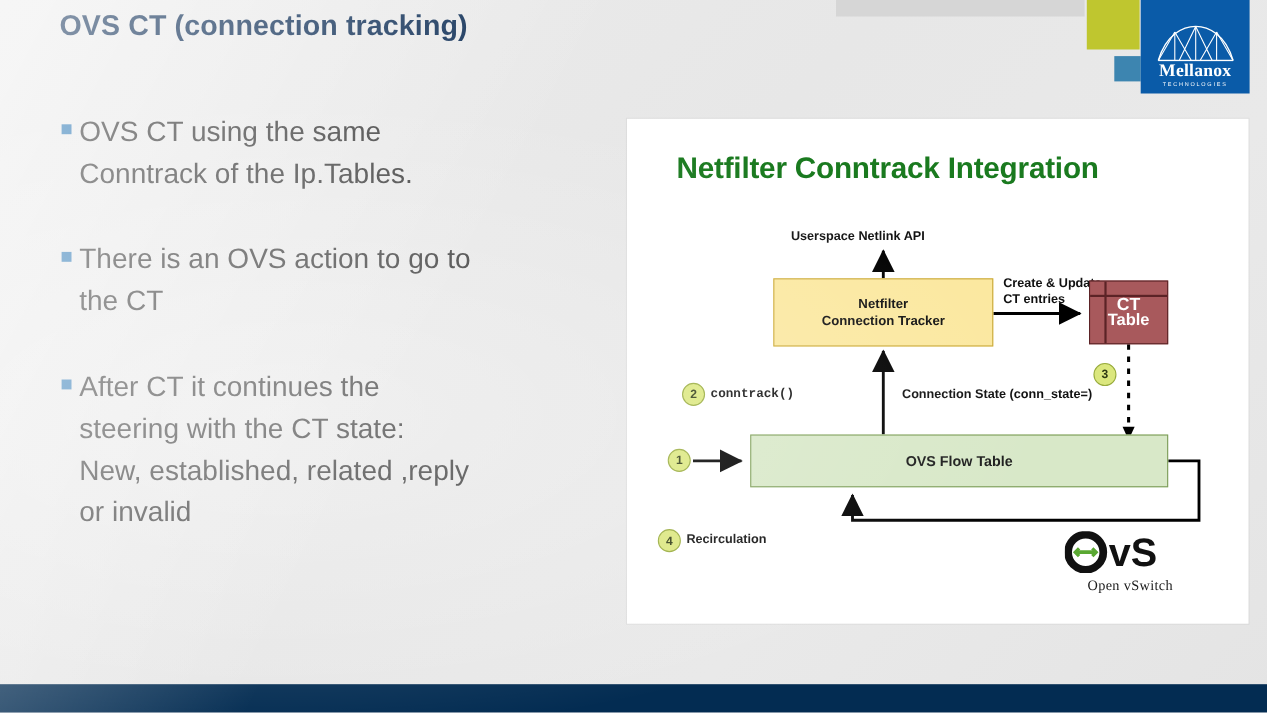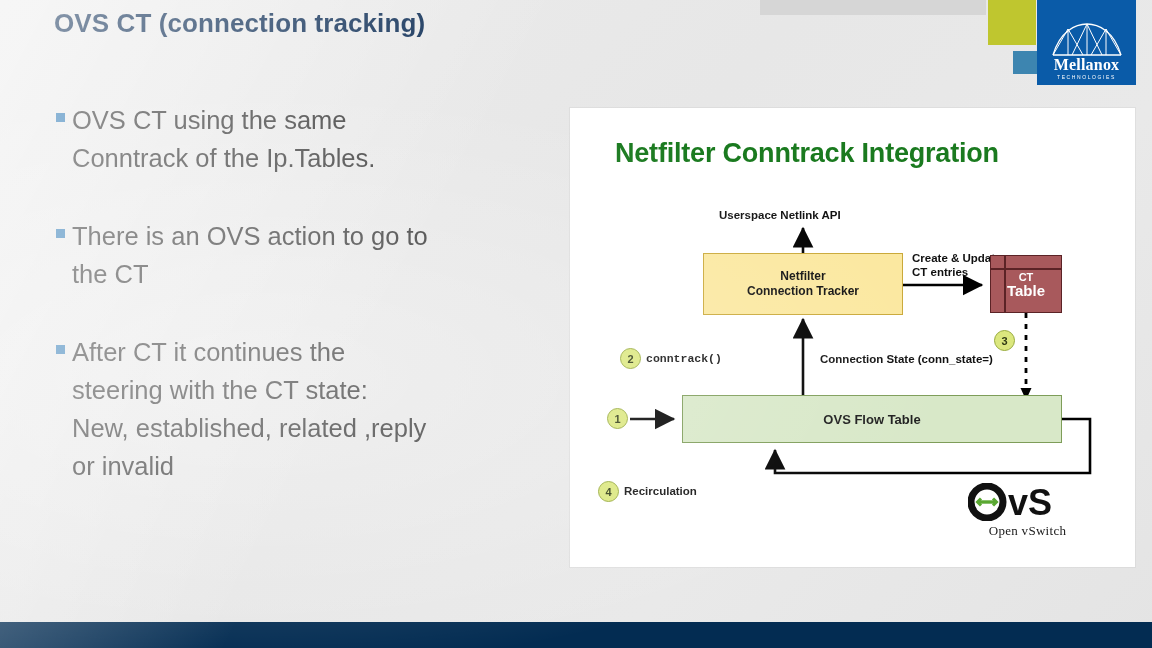--- a/index.html
+++ b/index.html
@@ -180,21 +180,21 @@
     position: absolute;
     left: 13px; top: 0; bottom: 0;
     width: 1.5px; background: #5b2326;
   }
   .box-cttable::after {
     content: "";
     position: absolute;
     left: 0; right: 0; top: 12px;
     height: 1.5px; background: #5b2326;
   }
-  .ct-t1 { font-size: 11px; color:#fff; z-index:2; }
+  .ct-t1 { font-size: 16px; color:#fff; z-index:2; }
   .ct-t2 { font-size: 15px; color:#fff; font-weight: 700; z-index:2;}
   .box-flow {
     position: absolute;
     left: 112px; top: 287px;
     width: 380px; height: 48px;
     background: #d8e8c8;
     border: 1.5px solid #7e9d59;
     box-sizing: border-box;
     display: flex; align-items: center; justify-content: center;
     color: #1d1d1d;

